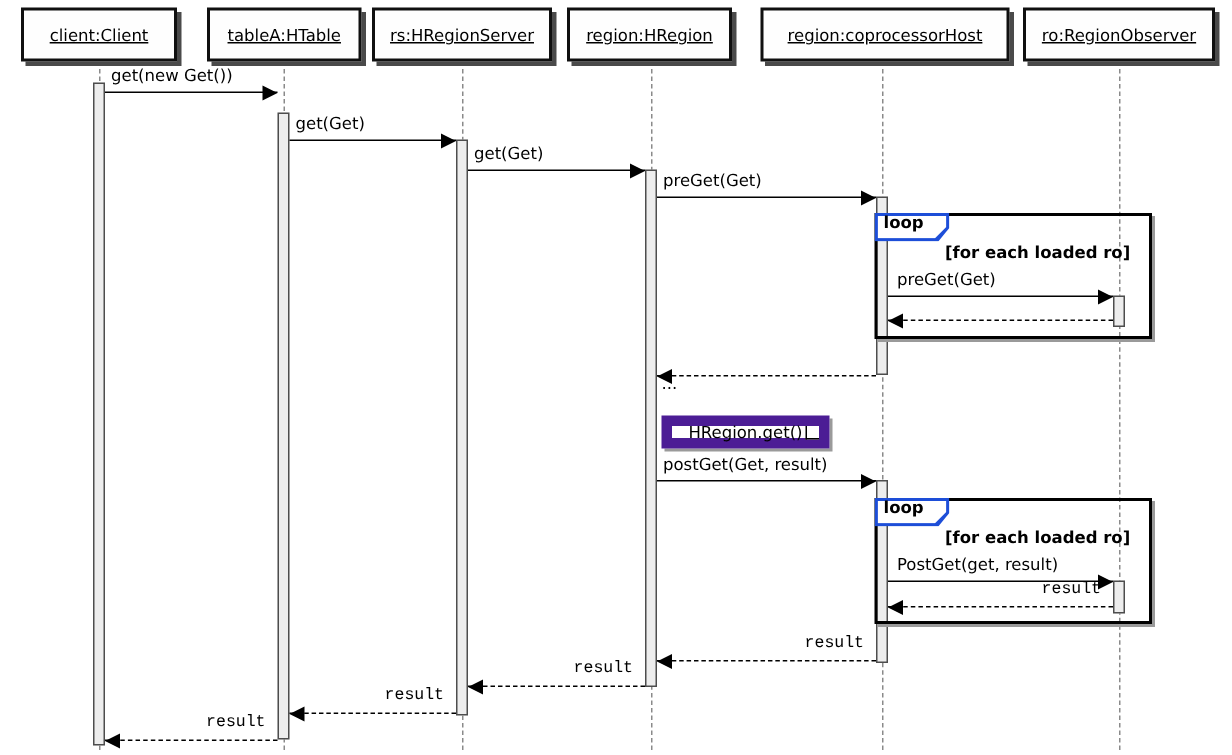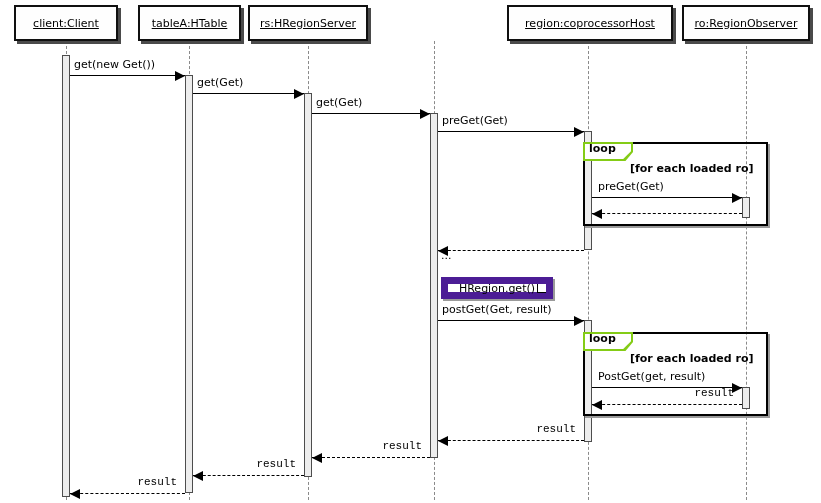--- a/index.html
+++ b/index.html
@@ -32,21 +32,21 @@
   .msg .hd { position:absolute; width:0; height:0; top:13px; }
   .msg .hd.r { right:0; border-left:10px solid #000;
     border-top:5px solid transparent; border-bottom:5px solid transparent; }
   .msg .hd.l { left:0; border-right:10px solid #000;
     border-top:5px solid transparent; border-bottom:5px solid transparent; }
   
   .frame { position:absolute; width:185px; height:84px; box-sizing:border-box;
     border:2px solid #000; box-shadow:2px 2px 0 #9a9a9a; z-index:3;
     background:transparent; }
   .loop-tab { position:absolute; left:-2px; top:-2px; width:50px; height:19px;
-    background:#84cc16; clip-path:polygon(0 0,100% 0,100% 52%,85% 100%,0 100%); }
+    background:#1d4ed8; clip-path:polygon(0 0,100% 0,100% 52%,85% 100%,0 100%); }
   .loop-tab-inner { position:absolute; left:2px; top:2px; width:46px; height:15px;
     background:#fff; clip-path:polygon(0 0,100% 0,100% 48%,83% 100%,0 100%); }
   .loop-tab .op { position:absolute; left:6px; top:0px; font-weight:bold; z-index:1; }
   .guard { position:absolute; left:45px; top:18px; font-weight:bold;
     white-space:nowrap; }
   
   .note { position:absolute; box-sizing:border-box; background:#fffffe;
     border:7px solid #4c1d95; box-shadow:2px 2px 0 #9a9a9a;
     display:flex; align-items:center; justify-content:center; z-index:6;
     white-space:nowrap; }
@@ -68,20 +68,23 @@
 
   <div class="pbox" style="left:14px;width:100px">
       <span>client:Client</span>
     </div>
   <div class="pbox" style="left:138px;width:99px">
       <span>tableA:HTable</span>
     </div>
   <div class="pbox" style="left:248px;width:116px">
       <span>rs:HRegionServer</span>
     </div>
+  <div class="pbox" style="left:378px;width:106px">
+      <span>region:HRegion</span>
+    </div>
   <div class="pbox" style="left:507px;width:162px">
       <span>region:coprocessorHost</span>
     </div>
   <div class="pbox" style="left:682px;width:124px">
       <span>ro:RegionObserver</span>
     </div>
 
   <div class="act" style="left:62px;top:55px;height:442px"></div>
   <div class="act" style="left:185px;top:75px;height:418px"></div>
   <div class="act" style="left:304px;top:93px;height:384px"></div>
@@ -100,21 +103,21 @@
   </div>
 
   <div class="frame" style="left:583px;top:332px">
     <div class="loop-tab">
       <div class="loop-tab-inner"></div>
       <span class="op">loop</span>
     </div>
     <span class="guard">[for each loaded ro]</span>
   </div>
 
-  <div class="msg" style="left:70px;top:58px;width:115px">
+  <div class="msg" style="left:70px;top:44px;width:115px">
     <span class="lbl la">get(new Get())</span>
     <div class="ln"></div>
       <div class="hd r"></div>
   </div>
 
   <div class="msg" style="left:193px;top:76px;width:111px">
     <span class="lbl la">get(Get)</span>
     <div class="ln"></div>
       <div class="hd r"></div>
   </div>

